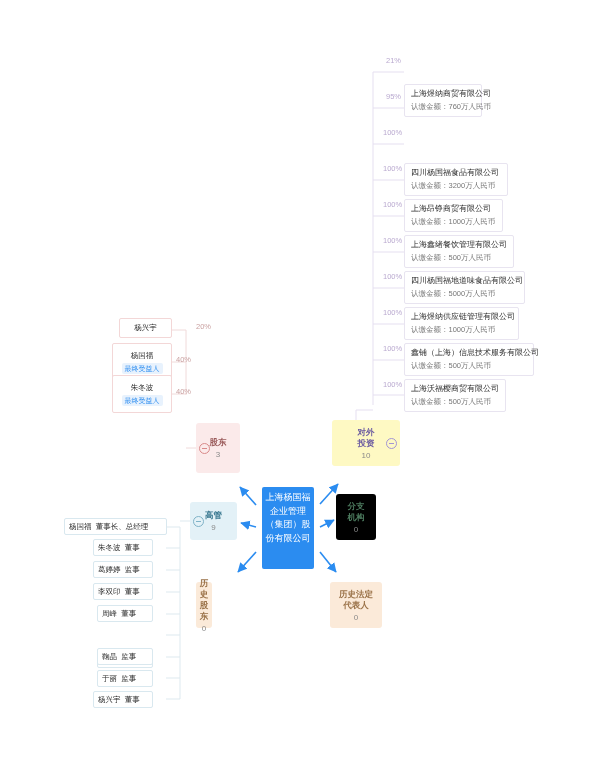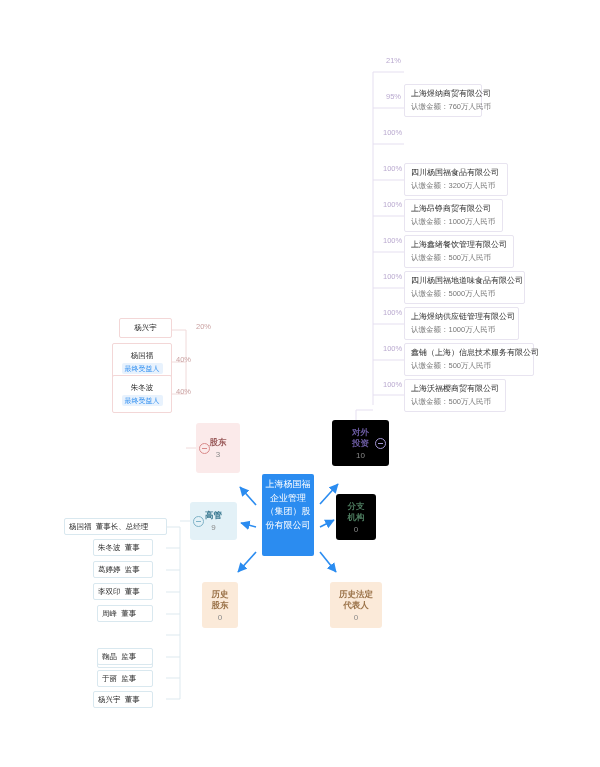--- a/index.html
+++ b/index.html
@@ -9,21 +9,21 @@
     font-family:"Liberation Sans","DejaVu Sans",sans-serif;
     overflow:hidden;
     position:relative;
   }
   #canvas{position:absolute;left:0;top:0;width:600px;height:767px;}
   svg.links{position:absolute;left:0;top:0;width:600px;height:767px;pointer-events:none;}
 
   
   .center-node{
     position:absolute;
-    left:262px;top:474px;
+    left:262px;top:487px;
     width:52px;height:82px;
     background:#2b8cf0;
     color:#ffffff;
     border-radius:2px;
     font-size:9px;
     line-height:13.5px;
     padding:4px 3px;
     box-sizing:border-box;
     text-align:center;
     letter-spacing:0px;
@@ -60,27 +60,27 @@
   }
   #cat-shareholders .toggle{left:3px;top:20px;color:#d98a8a;}
   
   #cat-executives{
     left:190px;top:502px;width:47px;height:38px;
     background:#e3f1f7;color:#3c7a92;
   }
   #cat-executives .toggle{left:3px;top:14px;color:#7fb3c8;}
   
   #cat-hist-shareholders{
-    left:202px;top:582px;width:36px;height:46px;
+    left:196px;top:582px;width:16px;height:46px;
     background:#fbead9;color:#9a7248;
   }
   
   #cat-outbound{
-    left:332px;top:420px;width:57px;height:46px;
-    background:#000000;color:#6a5aa0;
+    left:332px;top:420px;width:68px;height:46px;
+    background:#fef9c3;color:#6a5aa0;
   }
   #cat-outbound .toggle{right:3px;top:18px;color:#a396d4;}
   
   #cat-branches{
     left:336px;top:494px;width:40px;height:46px;
     background:#000000;color:#4c7a5e;
   }
   
   #cat-hist-legal{
     left:330px;top:582px;width:52px;height:46px;

